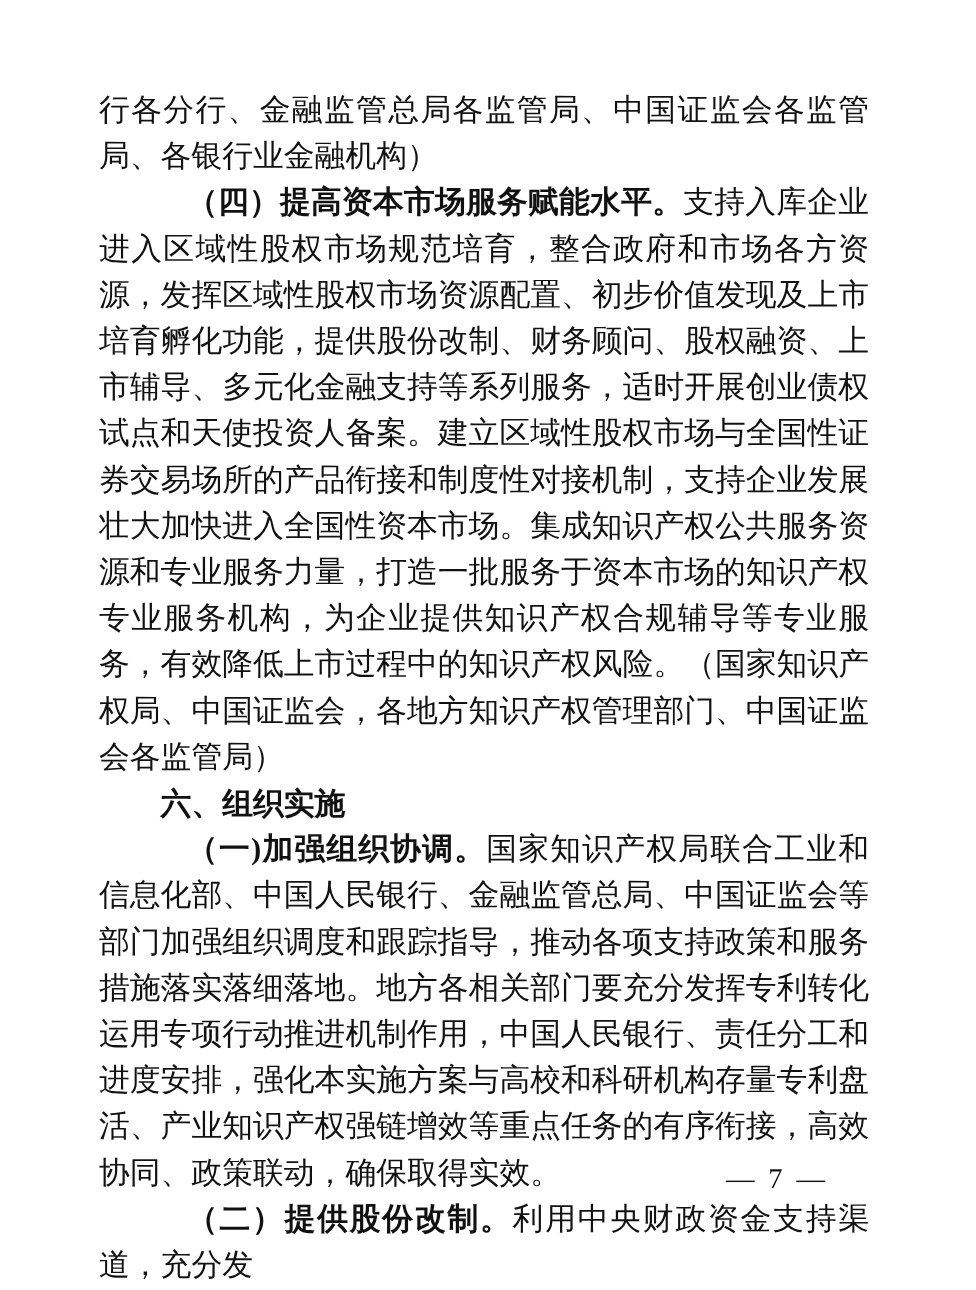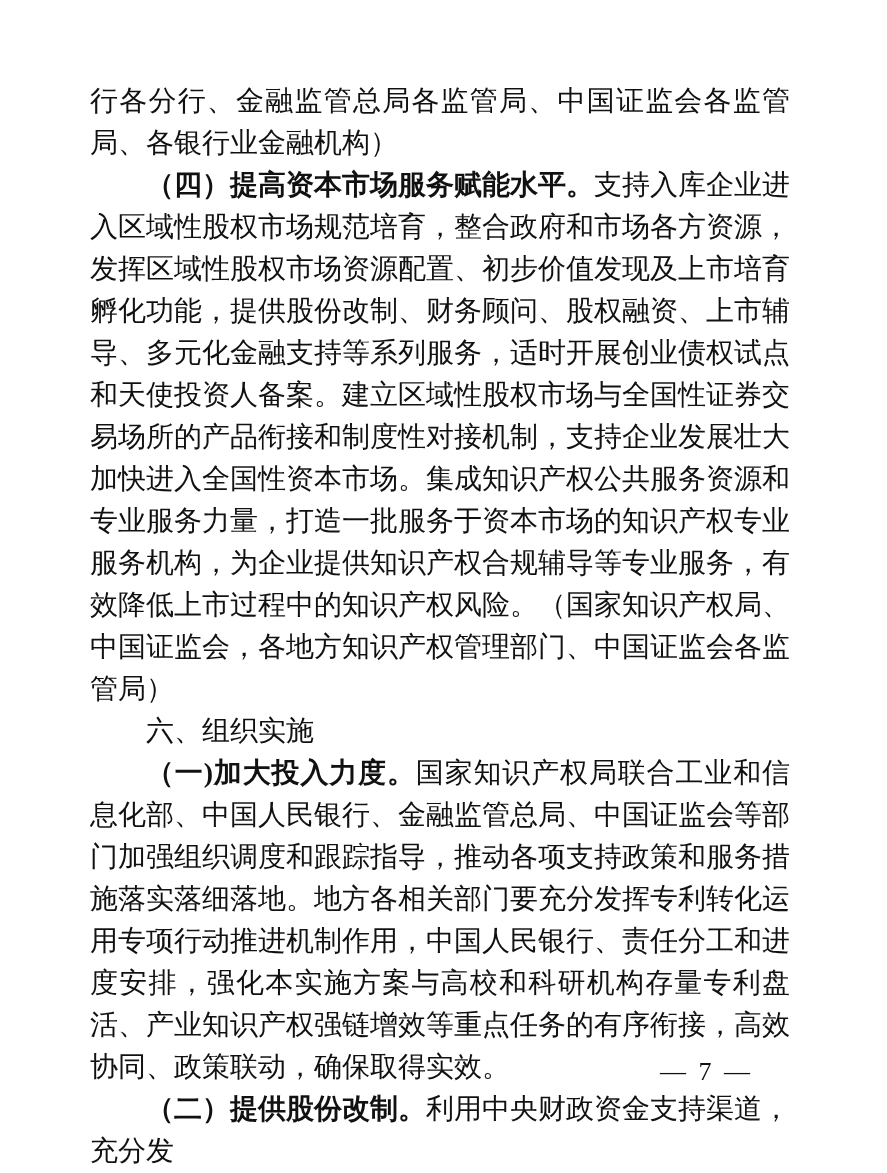--- a/index.html
+++ b/index.html
@@ -28,25 +28,26 @@
     word-break: break-all;
   }
   .para {
     margin: 0;
   }
   .para.indent {
     text-indent: 2em;
   }
   .lead {
     font-weight: bold;
+    margin-left: 24px;
   }
   .section-heading {
     margin: 0;
     font-family: "Liberation Sans", "DejaVu Sans", sans-serif;
-    font-weight: normal;
+    font-weight: bold;
     font-size: 28px;
     line-height: 42px;
     text-indent: 2em;
   }
   .page-number {
     position: absolute;
     top: 1057px;
     left: 660px;
     font-size: 26px;
     letter-spacing: 3px;
@@ -59,20 +60,20 @@
 
 <div class="page">
   <div class="text-block">
 
     <p class="para"><span>行各分行、金融监管总局各监管局、中国证监会各监管局、各银行业金融机构）</span></p>
 
     <p class="para indent"><span class="lead">（四）提高资本市场服务赋能水平。</span><span>支持入库企业进入区域性股权市场规范培育，整合政府和市场各方资源，发挥区域性股权市场资源配置、初步价值发现及上市培育孵化功能，提供股份改制、财务顾问、股权融资、上市辅导、多元化金融支持等系列服务，适时开展创业债权试点和天使投资人备案。建立区域性股权市场与全国性证券交易场所的产品衔接和制度性对接机制，支持企业发展壮大加快进入全国性资本市场。集成知识产权公共服务资源和专业服务力量，打造一批服务于资本市场的知识产权专业服务机构，为企业提供知识产权合规辅导等专业服务，有效降低上市过程中的知识产权风险。（国家知识产权局、中国证监会，各地方知识产权管理部门、中国证监会各监管局）</span></p>
 
     <h2 class="section-heading">六、组织实施</h2>
 
-    <p class="para indent"><span class="lead">（一)加大投入力度。</span><span>国家知识产权局联合工业和信息化部、中国人民银行、金融监管总局、中国证监会等部门加强组织调度和跟踪指导，推动各项支持政策和服务措施落实落细落地。地方各相关部门要充分发挥专利转化运用专项行动推进机制作用，中国人民银行、责任分工和进度安排，强化本实施方案与高校和科研机构存量专利盘活、产业知识产权强链增效等重点任务的有序衔接，高效协同、政策联动，确保取得实效。</span></p>
+    <p class="para indent"><span class="lead">（一)加强组织协调。</span><span>国家知识产权局联合工业和信息化部、中国人民银行、金融监管总局、中国证监会等部门加强组织调度和跟踪指导，推动各项支持政策和服务措施落实落细落地。地方各相关部门要充分发挥专利转化运用专项行动推进机制作用，中国人民银行、责任分工和进度安排，强化本实施方案与高校和科研机构存量专利盘活、产业知识产权强链增效等重点任务的有序衔接，高效协同、政策联动，确保取得实效。</span></p>
 
     <p class="para indent"><span class="lead">（二）提供股份改制。</span><span>利用中央财政资金支持渠道，充分发</span></p>
 
   </div>
 
   <div class="page-number">— 7 —</div>
 </div>
 
 </body></html>

